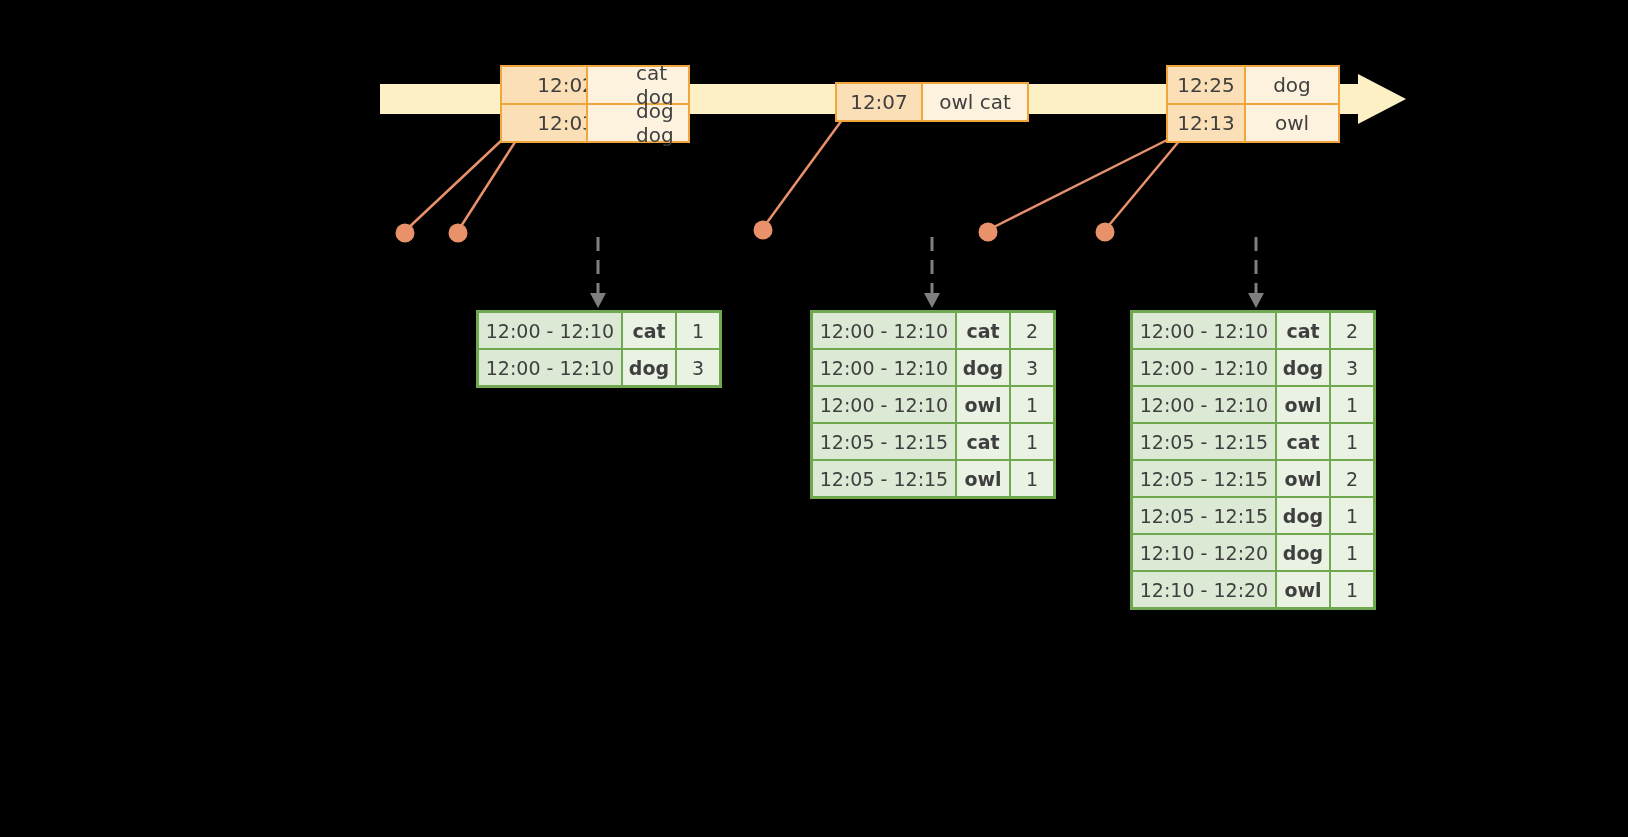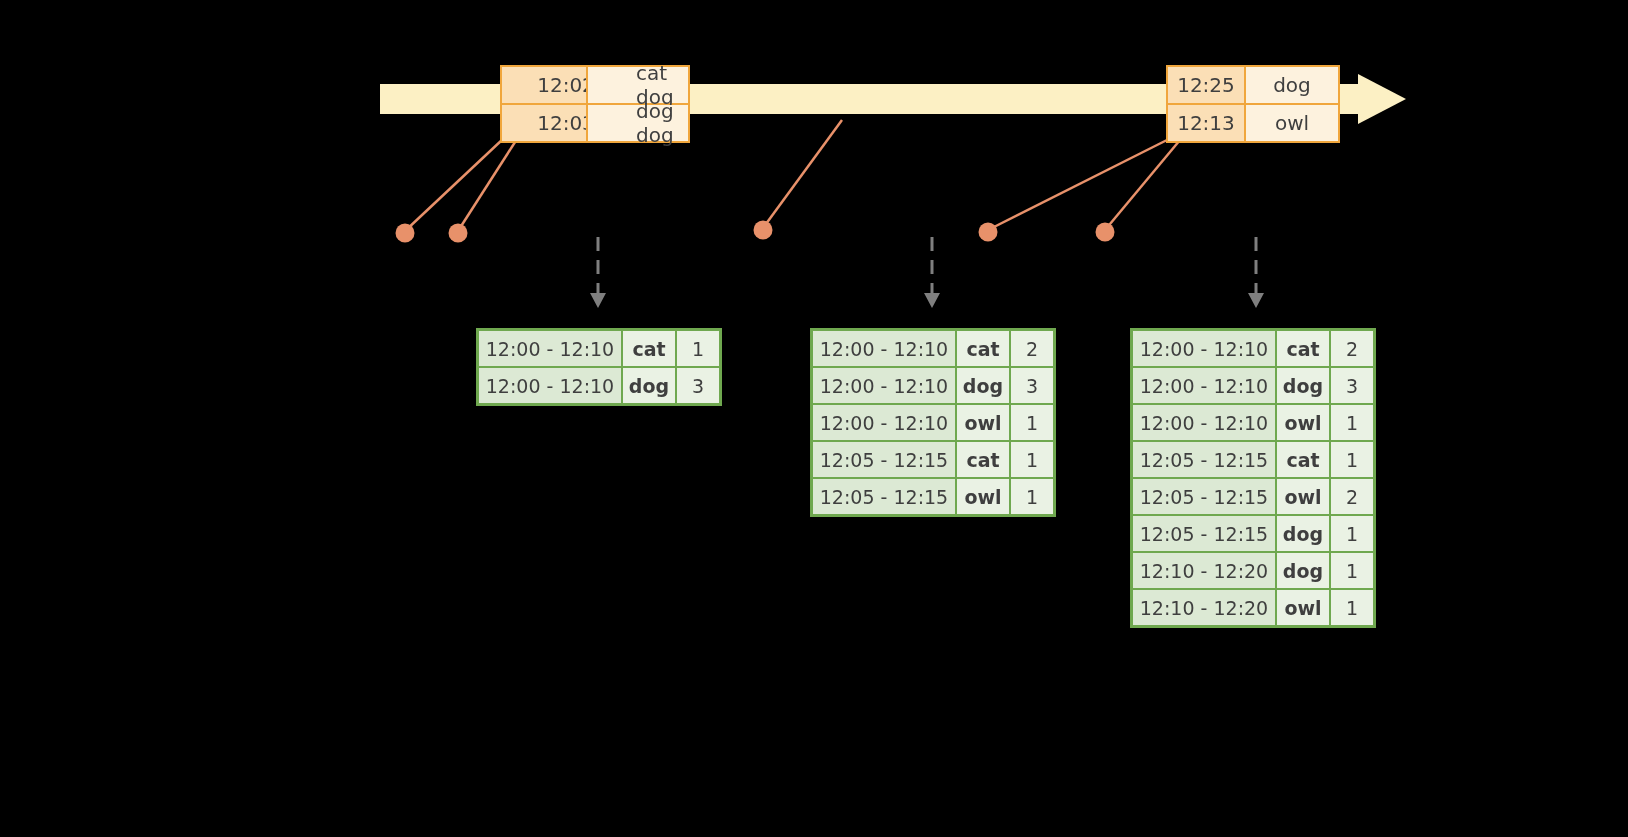--- a/index.html
+++ b/index.html
@@ -32,21 +32,21 @@
   .event-table .c0{background:var(--event-time-fill);}
   .event-table .c1{background:var(--event-value-fill);}
   .t1 .c0{width:84px;padding-left:44px;} .t1 .c1{width:102px;padding-left:48px;}
   .t2 .c0{width:84px;} .t2 .c1{width:106px;}
   .t3 .c0{width:76px;} .t3 .c1{width:94px;}
   .t1{left:500px;top:65px;}
   .t2{left:835px;top:82px;}
   .t3{left:1166px;top:65px;}
 
   
-  .result-table{border:3px solid var(--result-border);font-size:19px;margin-top:18px;}
+  .result-table{border:3px solid var(--result-border);font-size:19px;}
   .result-table .trow{height:35px;}
   .result-table .trow + .trow{border-top:2px solid var(--result-border);}
   .result-table .tcell + .tcell{border-left:2px solid var(--result-border);}
   .result-table .c0{background:var(--result-time-fill);width:142px;}
   .result-table .c1{background:var(--result-value-fill);width:54px;font-weight:bold;}
   .result-table .c2{background:var(--result-value-fill);width:44px;}
   .r1{left:476px;top:310px;}
   .r2{left:810px;top:310px;}
   .r3{left:1130px;top:310px;}
 
@@ -98,20 +98,26 @@
   <div class="dtable event-table t1">
       <div class="trow">
         <div class="tcell c0">12:02</div>
         <div class="tcell c1">cat dog</div>
       </div>
       <div class="trow">
         <div class="tcell c0">12:03</div>
         <div class="tcell c1">dog dog</div>
       </div>
     </div>
+  <div class="dtable event-table t2">
+      <div class="trow">
+        <div class="tcell c0">12:07</div>
+        <div class="tcell c1">owl cat</div>
+      </div>
+    </div>
   <div class="dtable event-table t3">
       <div class="trow">
         <div class="tcell c0">12:25</div>
         <div class="tcell c1">dog</div>
       </div>
       <div class="trow">
         <div class="tcell c0">12:13</div>
         <div class="tcell c1">owl</div>
       </div>
     </div>

